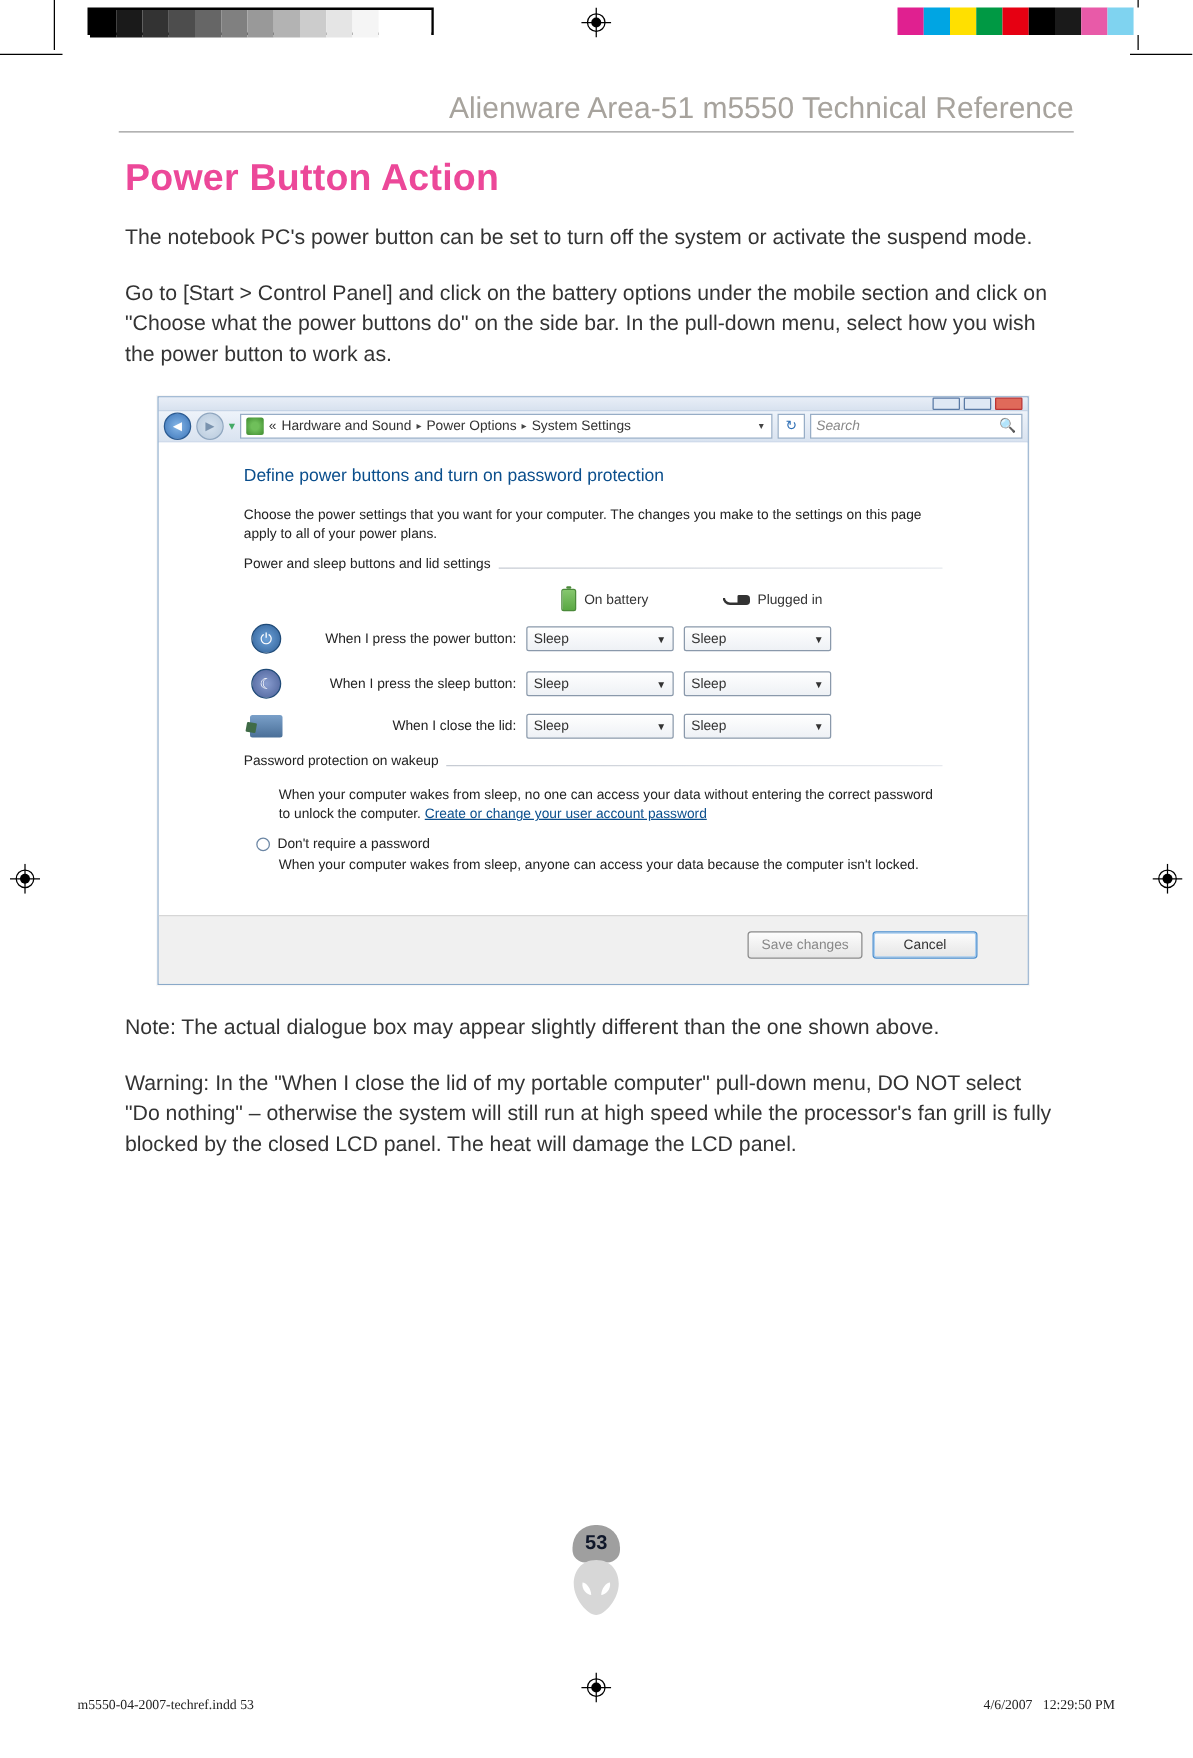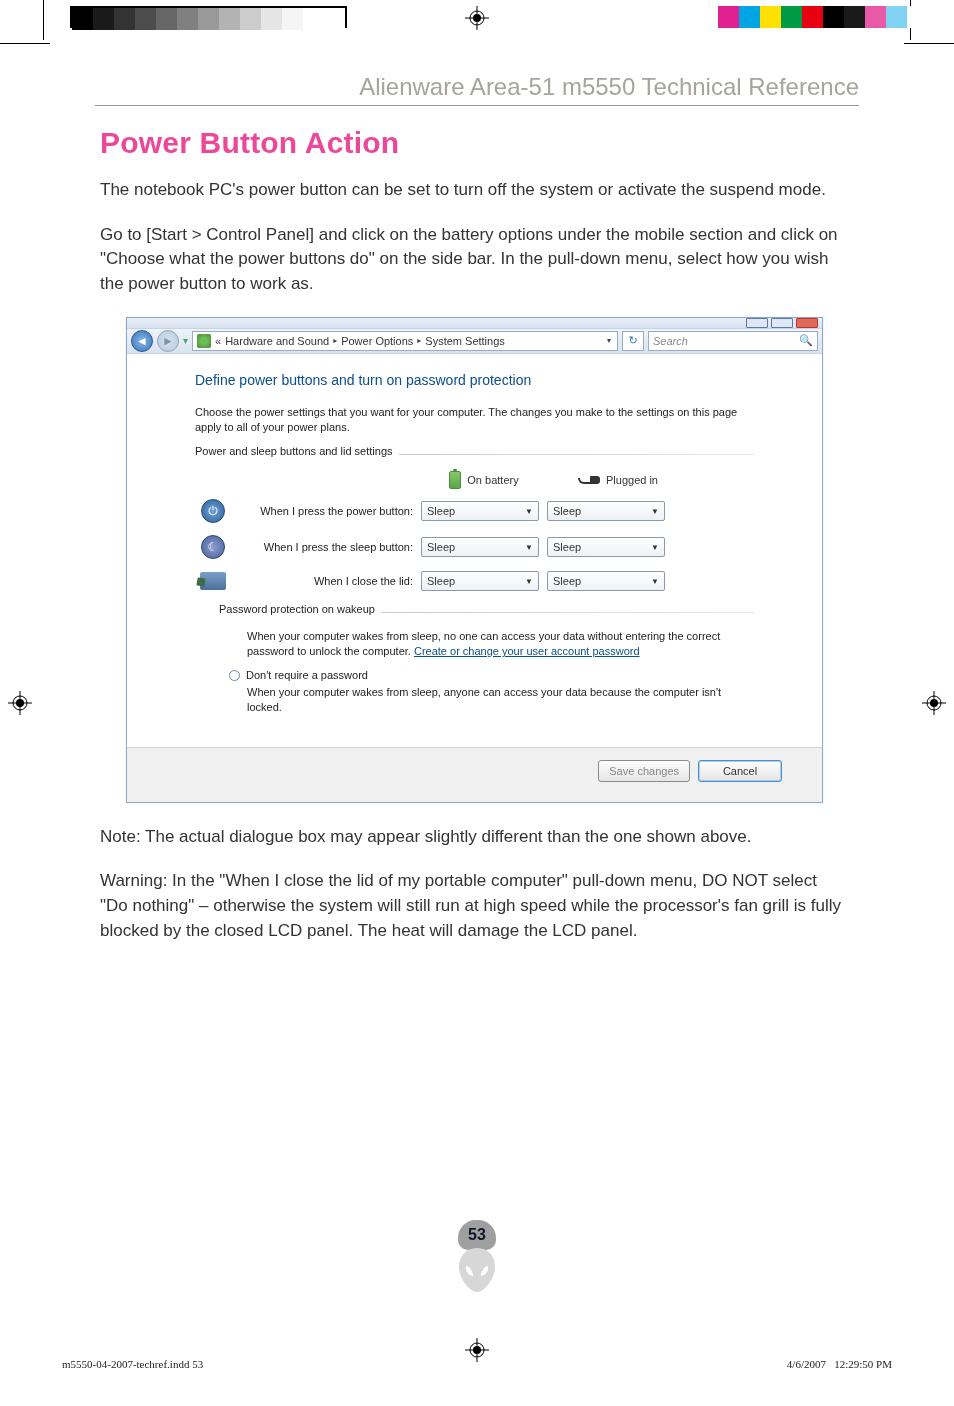--- a/index.html
+++ b/index.html
@@ -106,21 +106,21 @@
 .plug-icon:before { content: ""; position: absolute; right: 0; top: 2px; width: 10px; height: 8px; background: #333; border-radius: 1px 3px 3px 1px; }
 .plug-icon:after { content: ""; position: absolute; left: 0; top: 4px; width: 12px; height: 4px; border-bottom: 2px solid #333; border-left: 2px solid #333; border-radius: 0 0 0 6px; }
 .opt-row { display: flex; align-items: center; margin-bottom: 12px; }
 .opt-icon-cell { width: 36px; display: flex; justify-content: center; }
 .round-icon { width: 24px; height: 24px; border-radius: 50%; background: radial-gradient(#6fa3d9, #2e5f97); display: flex; align-items: center; justify-content: center; color: #fff; font-size: 12px; border: 1px solid #1f4a77; }
 .lid-icon { width: 26px; height: 18px; background: linear-gradient(#7aa0c9, #4a6f98); border-radius: 2px; position: relative; }
 .lid-icon:before { content: ""; position: absolute; left: -3px; top: 6px; width: 8px; height: 8px; background: #3f6b47; border-radius: 1px; transform: rotate(10deg); }
 .opt-label { width: 190px; font-size: 11px; color: #222; text-align: right; padding-right: 8px; }
 .dd { width: 118px; height: 20px; background: linear-gradient(#fff, #eef1f5); border: 1px solid #8a99ab; display: flex; align-items: center; justify-content: space-between; padding: 0 5px; font-size: 11px; border-radius: 2px; }
 .dd .ar { font-size: 8px; color: #333; }
-.pwd-section { margin-top: 2px; margin-left: 24px; }
+.pwd-section { margin-top: 2px; }
 .radio-row { display: flex; align-items: flex-start; gap: 6px; font-size: 11px; margin-left: 10px; margin-bottom: 4px; }
 .radio { width: 11px; height: 11px; border-radius: 50%; border: 1px solid #6b86a4; margin-top: 1px; display: flex; align-items: center; justify-content: center; flex-shrink: 0; }
 .radio.sel:after { content: ""; width: 5px; height: 5px; border-radius: 50%; background: #3873b5; }
 .radio-label-blue { color: #0a4e8c; font-size: 11px; }
 .radio-label { color: #222; font-size: 11px; }
 .radio-desc { font-size: 11px; color: #222; margin: 2px 0 10px 28px; line-height: 1.35; }
 .radio-desc .lnk { color: #0a4e8c; text-decoration: underline; cursor: pointer; }
 .btn-row {
   background: #f0f0f0;
   border-top: 1px solid #d6d6d6;

